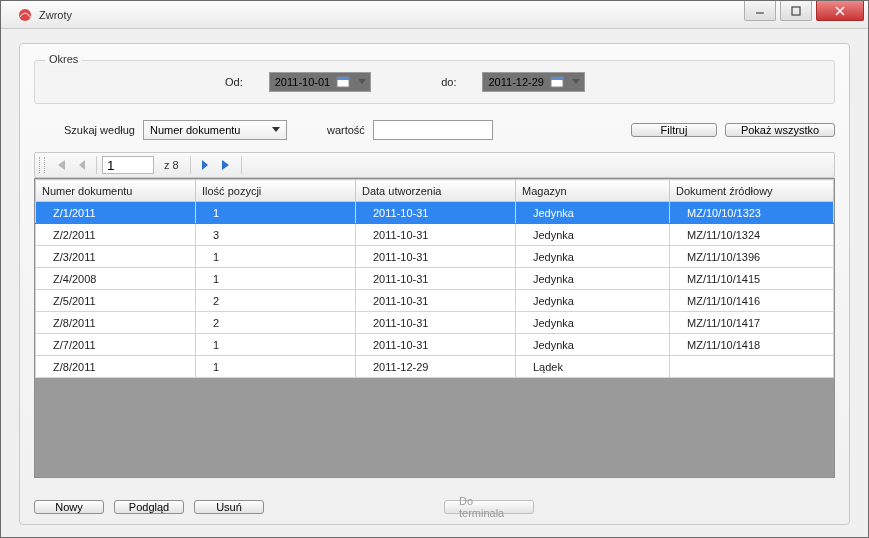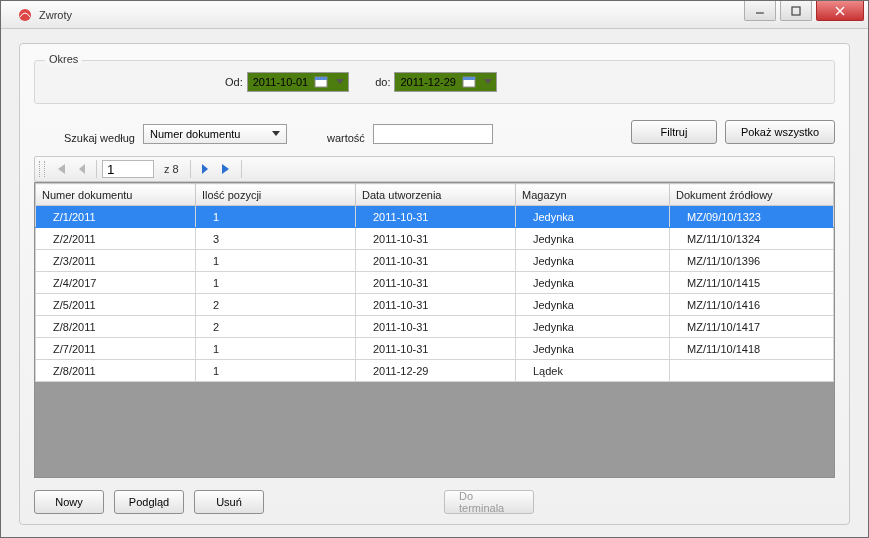--- a/index.html
+++ b/index.html
@@ -71,66 +71,66 @@
   }
   .okres-group {
     position: relative;
     border: 1px solid #d7d7d7;
     border-radius: 3px;
     height: 44px;
     margin-top: 6px;
     display: flex;
     align-items: center;
     padding-left: 190px;
-    gap: 4px;
+    gap: 26px;
     background: #f4f4f4;
   }
   .okres-legend {
     position: absolute;
     top: -8px; left: 10px;
     font-size: 11px;
     color: #333;
     background: linear-gradient(#fafafa,#f6f6f6);
     padding: 0 4px;
   }
   .lbl { color: #222; }
   .datepick {
     display: inline-flex;
     align-items: center;
-    background: #4d7c0f;
+    background: #737373;
     border: 1px solid #9c9c9c;
     height: 20px;
     padding: 0 2px 0 5px;
     gap: 6px;
   }
   .datepick .cal { width: 14px; height: 14px; display: inline-block; }
   .datepick .drop { width: 12px; height: 14px; display: flex; align-items: center; justify-content: center; border-left: 0px solid #ccc; }
   .filter-row {
     display: flex;
-    align-items: flex-end;
+    align-items: center;
     gap: 8px;
     margin: 16px 0 12px 0;
     padding-left: 30px;
   }
   .combo {
     width: 144px; height: 20px;
     border: 1px solid #9c9c9c;
     background: linear-gradient(#fff,#eee);
     display: flex; align-items: center; justify-content: space-between;
     padding: 0 4px 0 6px;
   }
   .combo .drop { width: 12px; display:flex; align-items:center; justify-content:center; }
   .txt {
     width: 120px; height: 20px;
     background: #fff;
     border: 1px solid #9c9c9c;
     padding: 0 4px;
   }
   .btn {
-    height: 24px;
+    height: 14px;
     border: 1px solid #8f8f8f;
     background: linear-gradient(#fefefe,#e3e3e3);
     border-radius: 3px;
     display: inline-flex; align-items: center; justify-content: center;
     padding: 0 14px;
     cursor: default;
   }
   .btn:disabled, .btn.disabled { color: #9a9a9a; border-color:#c0c0c0; }
   .nav-bar {
     border: 1px solid #c9c9c9;
@@ -327,38 +327,38 @@
               <th>Magazyn</th>
               <th>Dokument źródłowy</th>
             </tr>
           </thead>
           <tbody id="grid-body">
               <tr class="selected">
                 <td>Z/1/2011</td>
                 <td>1</td>
                 <td>2011-10-31</td>
                 <td>Jedynka</td>
-                <td>MZ/09/10/1323</td>
+                <td>MZ/10/10/1323</td>
               </tr>
               <tr>
                 <td>Z/2/2011</td>
                 <td>3</td>
                 <td>2011-10-31</td>
                 <td>Jedynka</td>
                 <td>MZ/11/10/1324</td>
               </tr>
               <tr>
                 <td>Z/3/2011</td>
                 <td>1</td>
                 <td>2011-10-31</td>
                 <td>Jedynka</td>
                 <td>MZ/11/10/1396</td>
               </tr>
               <tr>
-                <td>Z/4/2017</td>
+                <td>Z/4/2008</td>
                 <td>1</td>
                 <td>2011-10-31</td>
                 <td>Jedynka</td>
                 <td>MZ/11/10/1415</td>
               </tr>
               <tr>
                 <td>Z/5/2011</td>
                 <td>2</td>
                 <td>2011-10-31</td>
                 <td>Jedynka</td>

